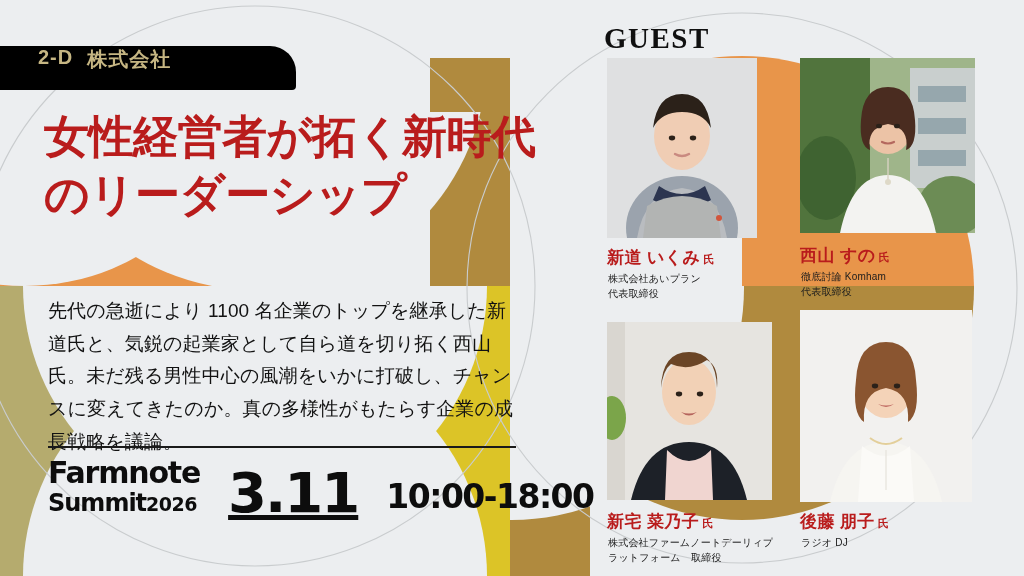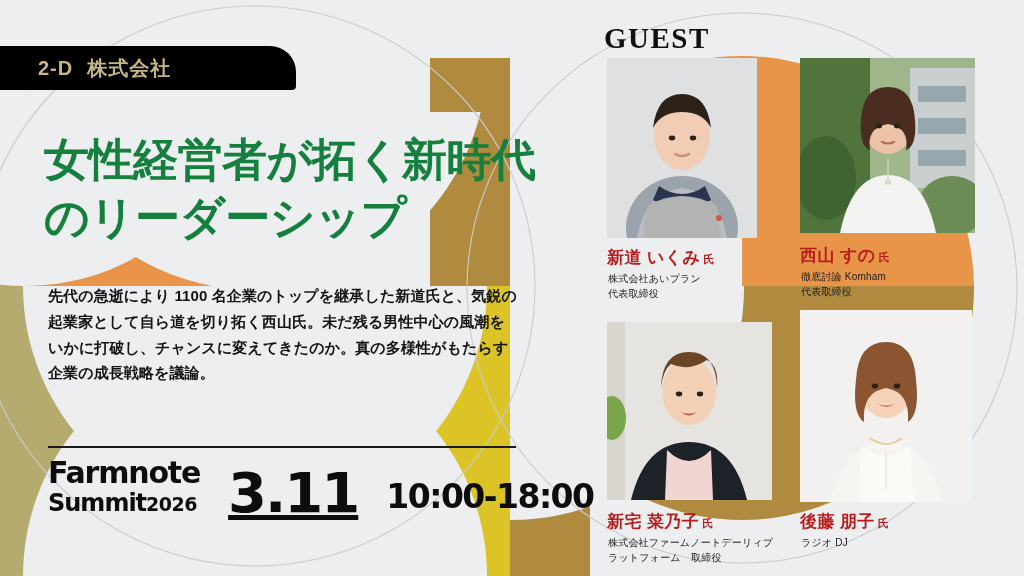--- a/index.html
+++ b/index.html
@@ -18,45 +18,44 @@
 
   
   .left{position:absolute;left:0;top:0;width:600px;height:576px;z-index:5;}
 
   .session-tag{
     position:absolute;left:0;top:46px;
     height:44px;width:296px;
     background:#000;
     border-top-right-radius:26px;
     border-bottom-right-radius:4px;
-    display:flex;align-items:center;
+    display:flex;align-items:flex-start;
     padding-left:38px;
     box-sizing:border-box;
   }
   .session-tag .tag-txt{
     color:#c6b683;
     font-size:20px;font-weight:bold;
     letter-spacing:1px;
     white-space:nowrap;
   }
   .session-tag .tag-num{margin-right:14px;}
 
   .title{
     position:absolute;left:44px;top:108px;width:540px;
     font-size:45px;line-height:1.28;
-    font-weight:bold;color:#15803d;
+    font-weight:bold;color:#b91c1c;
     letter-spacing:-0.5px;
-    margin-top:23px;
   }
   .title span{display:block;}
 
   .lede{
-    position:absolute;left:48px;top:283px;width:470px;
-    font-size:15px;line-height:1.72;
-    font-weight:bold;color:#121212;
+    position:absolute;left:48px;top:295px;width:470px;
+    font-size:19px;line-height:1.72;
+    font-weight:normal;color:#121212;
     letter-spacing:0.1px;
   }
 
   .rule{
     position:absolute;left:48px;top:446px;width:468px;height:2px;background:#1a1a1a;
   }
 
   .footer{
     position:absolute;left:48px;top:458px;
     display:flex;align-items:flex-end;gap:28px;

